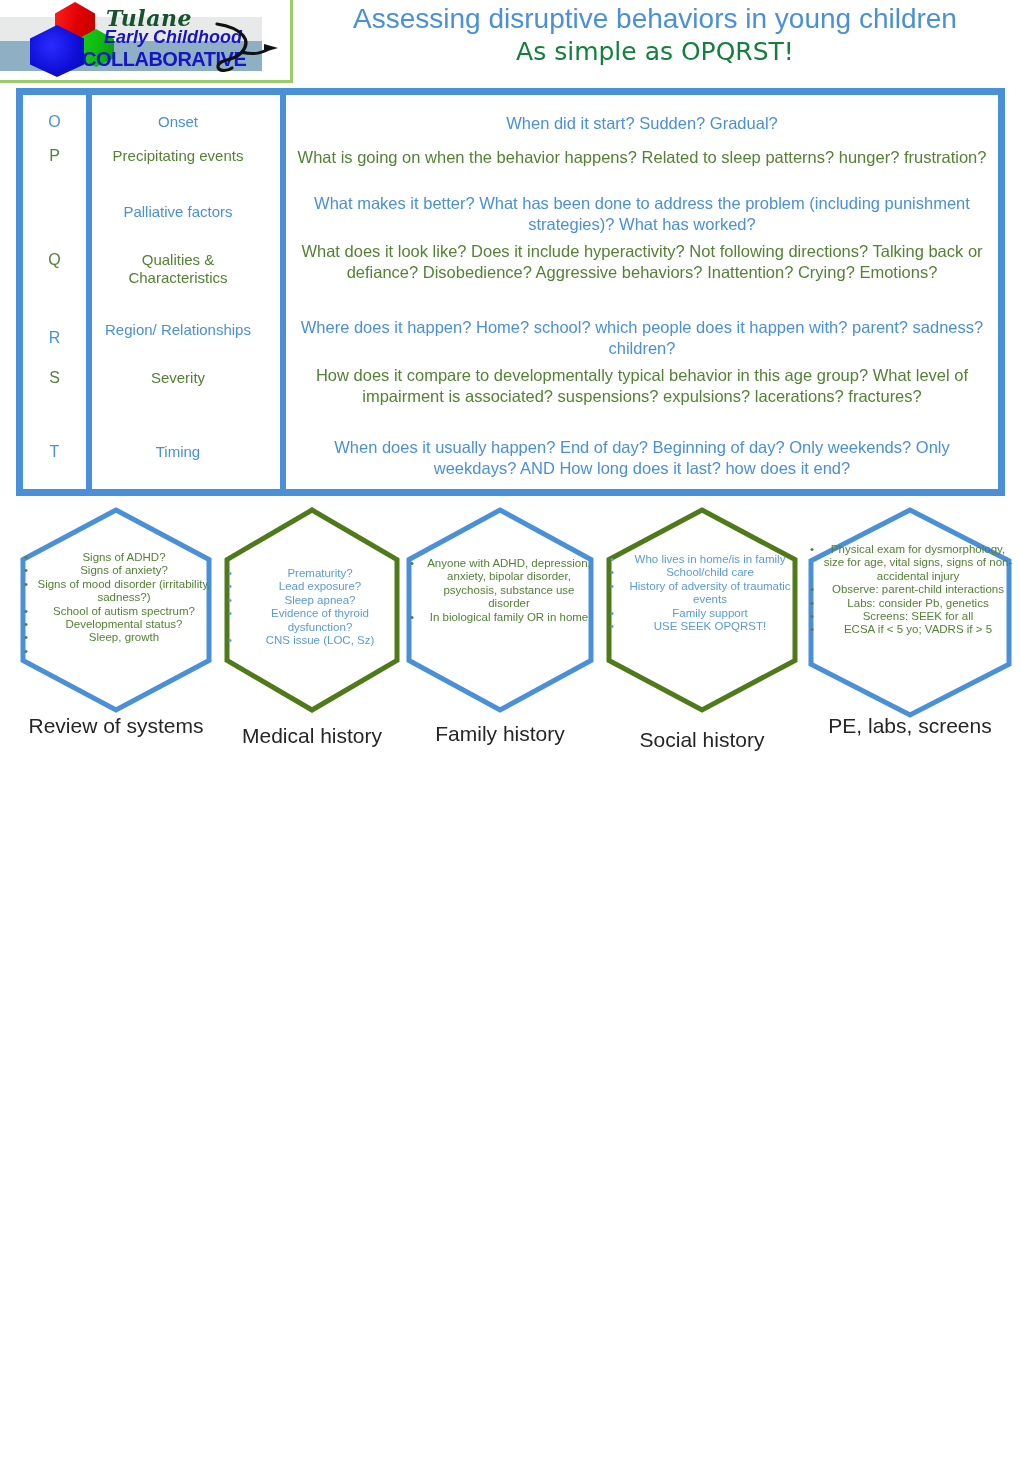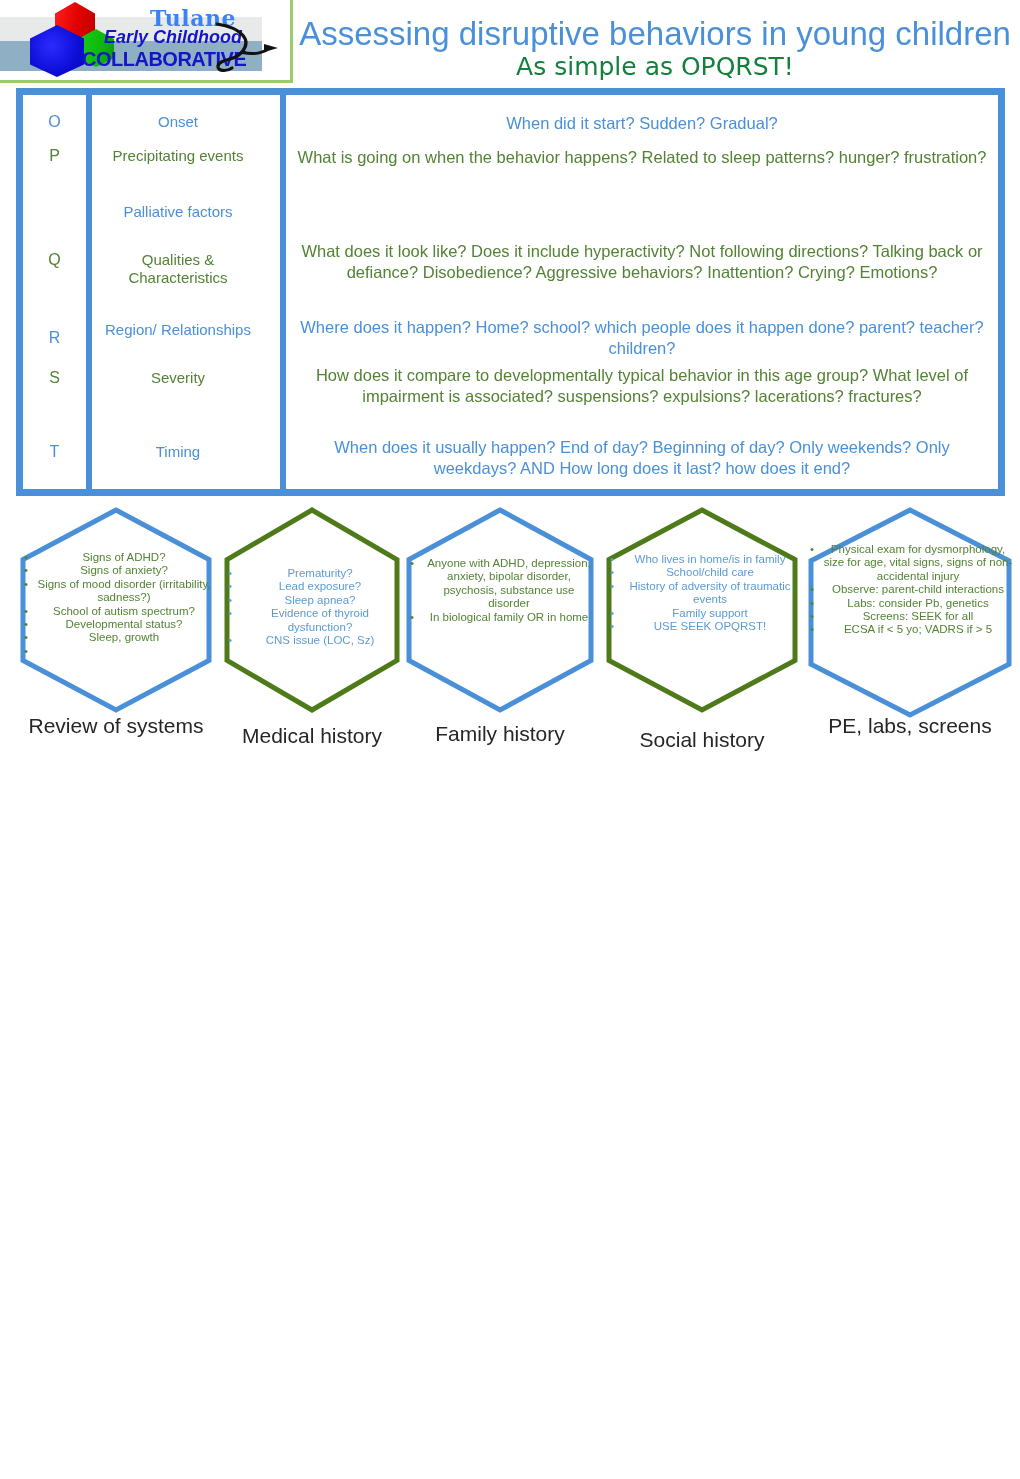--- a/index.html
+++ b/index.html
@@ -62,25 +62,25 @@
     position: absolute;
     left: 30px; top: 25px;
     width: 54px; height: 52px;
     background: radial-gradient(circle at 40% 40%, #2b2bff 0%, #0d0dd6 60%, #0808a8 100%);
     clip-path: polygon(50% 0%, 100% 26%, 100% 76%, 50% 100%, 0% 76%, 0% 26%);
   }
   .logo-word-1 {
     position: absolute;
     left: 106px; top: 5px;
     font-family: "DejaVu Serif", serif;
+    font-style: italic;
     font-weight: bold;
     font-size: 22px;
-    color: #3b82f6;
+    color: #14532d;
     letter-spacing: 0.5px;
-    margin-left: 44px;
   }
   .logo-word-2 {
     position: absolute;
     left: 104px; top: 27px;
     font-family: Liberation Sans, sans-serif;
     font-style: italic;
     font-weight: bold;
     font-size: 18px;
     color: #1414c8;
   }
@@ -99,24 +99,24 @@
   }
 
   #title-block {
     position: absolute;
     left: 290px; top: 0;
     width: 730px;
     text-align: center;
   }
   #title-main {
     font-family: "Liberation Sans", sans-serif;
-    font-size: 33px;
+    font-size: 28px;
     color: #4a90d9;
     line-height: 32px;
-    padding-top: 18px;
+    padding-top: 3px;
     white-space: nowrap;
   }
   #title-sub {
     font-family: "DejaVu Sans", sans-serif;
     font-size: 25px;
     color: #15803d;
     line-height: 34px;
     white-space: nowrap;
   }
 
@@ -261,22 +261,23 @@
       <div class="term c-green" style="top: 52px;">Precipitating events</div>
       <div class="term c-blue" style="top: 108px;">Palliative factors</div>
       <div class="term c-green" style="top: 156px;">Qualities  &amp; Characteristics</div>
       <div class="term c-blue" style="top: 226px;">Region/ Relationships</div>
       <div class="term c-green" style="top: 274px;">Severity</div>
       <div class="term c-blue" style="top: 348px;">Timing</div>
     </div>
   <div class="cell" id="col-questions">
       <div class="question c-green" style="top: 52px;">What is going on when the behavior happens? Related to sleep patterns? hunger? frustration?</div>
       <div class="question c-blue" style="top: 18px;">When did it start?  Sudden?  Gradual?</div>
+      <div class="question c-blue" style="top: 98px;">What makes it better? What has been done to address the problem (including punishment strategies)?  What has worked?</div>
       <div class="question c-green" style="top: 146px;">What does it look like? Does it include hyperactivity? Not following directions?  Talking back or defiance? Disobedience? Aggressive behaviors? Inattention? Crying?  Emotions?</div>
-      <div class="question c-blue" style="top: 222px;">Where does it happen?  Home? school?  which people does it happen done? parent? teacher? children?</div>
+      <div class="question c-blue" style="top: 222px;">Where does it happen?  Home? school?  which people does it happen with? parent? sadness? children?</div>
       <div class="question c-green" style="top: 270px;">How does it compare to developmentally typical behavior in this age group? What level of impairment is associated?  suspensions? expulsions? lacerations? fractures?</div>
       <div class="question c-blue" style="top: 342px;">When  does it usually  happen? End of day? Beginning of day?  Only weekends?  Only weekdays?  AND How long does it last? how does it end?</div>
     </div>
 </div>
 
 <div id="hex-row">
     <div class="hex-unit" style="left: 18px; width: 196px;">
       <svg class="hex-shape" width="196" height="210" viewBox="0 0 196 210">
         <polygon points="98.0,5.0 191.0,54.6 191.0,155.4 98.0,205.0 5.0,155.4 5.0,54.6" fill="#ffffff" stroke="#4a90d9" stroke-width="5" stroke-linejoin="miter"></polygon>
       </svg>

